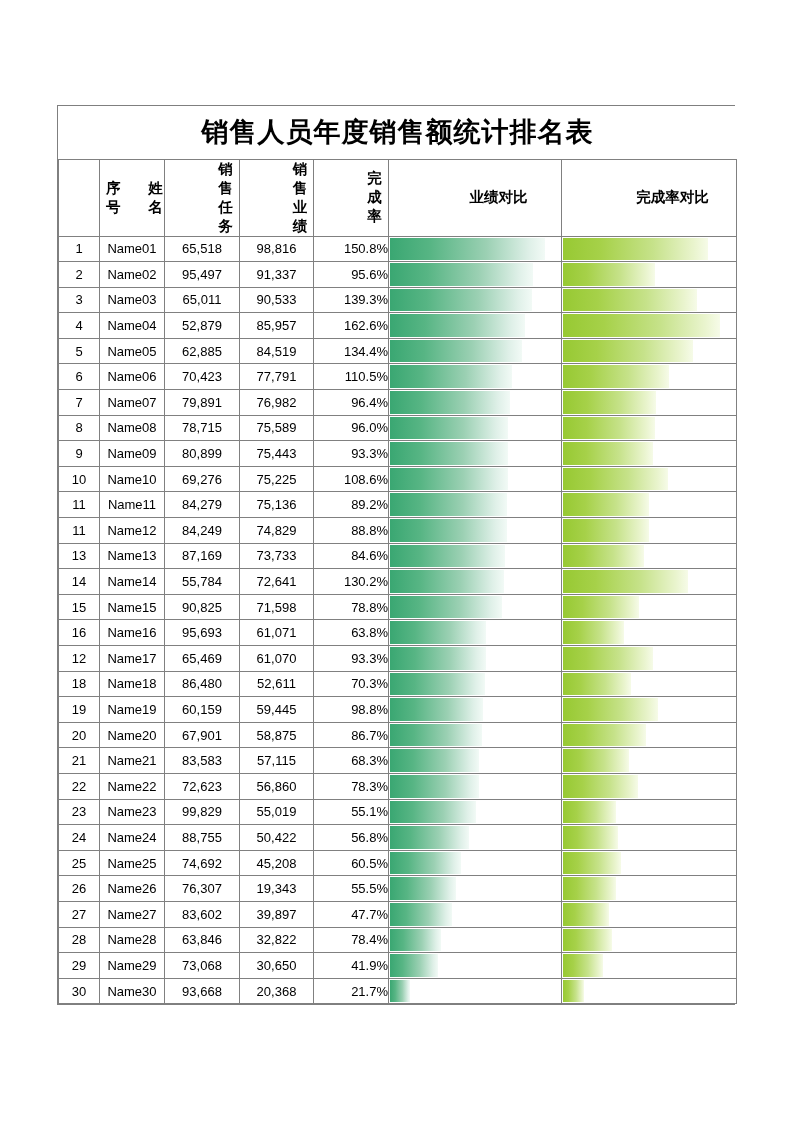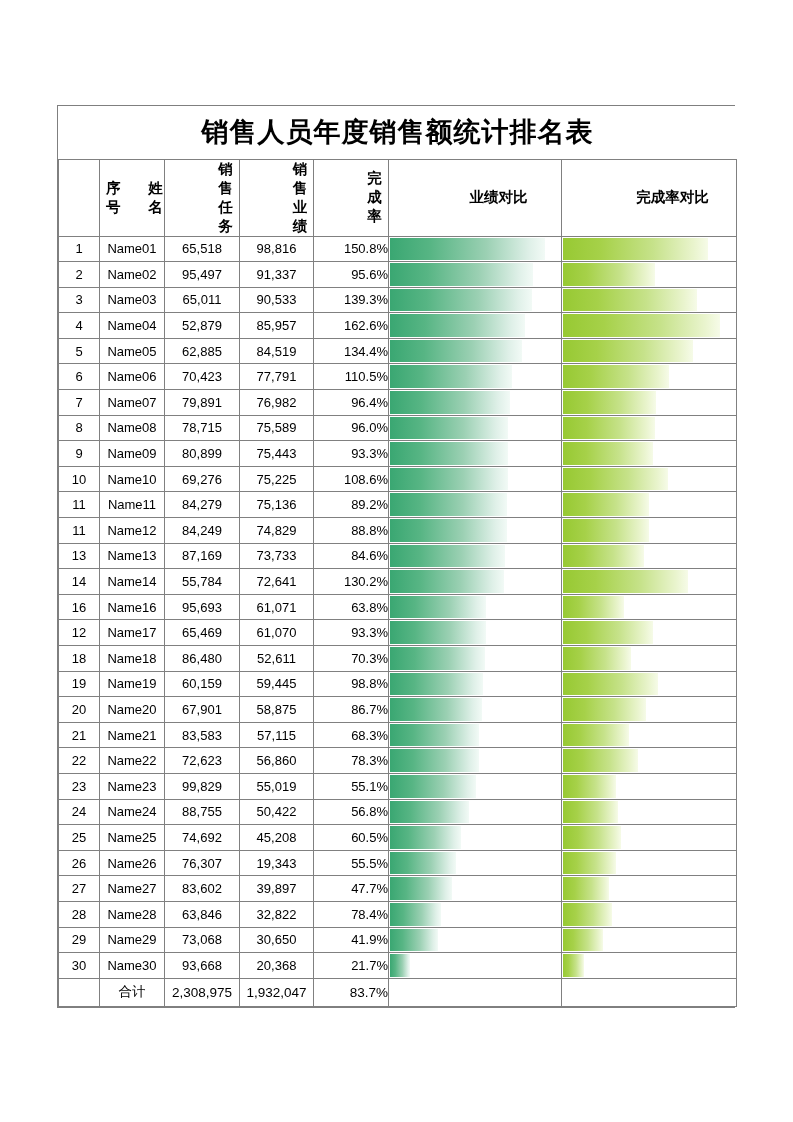--- a/index.html
+++ b/index.html
@@ -299,20 +299,33 @@
           <td class="c-num">72,641</td>
           <td class="c-pct">130.2%</td>
           <td class="barcell">
             <div class="bar green" style="width: 66.06%;"></div>
           </td>
           <td class="barcell">
             <div class="bar lime" style="width: 72.09%;"></div>
           </td>
         </tr>
         <tr class="row">
+          <td class="c-idx">15</td>
+          <td class="c-name">Name15</td>
+          <td class="c-num">90,825</td>
+          <td class="c-num">71,598</td>
+          <td class="c-pct neg">78.8%</td>
+          <td class="barcell">
+            <div class="bar green" style="width: 65.16%;"></div>
+          </td>
+          <td class="barcell">
+            <div class="bar lime" style="width: 43.65%;"></div>
+          </td>
+        </tr>
+        <tr class="row">
           <td class="c-idx">16</td>
           <td class="c-name">Name16</td>
           <td class="c-num">95,693</td>
           <td class="c-num">61,071</td>
           <td class="c-pct neg">63.8%</td>
           <td class="barcell">
             <div class="bar green" style="width: 55.53%;"></div>
           </td>
           <td class="barcell">
             <div class="bar lime" style="width: 35.28%;"></div>
@@ -492,27 +505,18 @@
           <td class="c-name">Name30</td>
           <td class="c-num">93,668</td>
           <td class="c-num">20,368</td>
           <td class="c-pct neg">21.7%</td>
           <td class="barcell">
             <div class="bar green" style="width: 11.34%;"></div>
           </td>
           <td class="barcell">
             <div class="bar lime" style="width: 11.97%;"></div>
           </td>
-        </tr>
-        <tr class="row total">
-          <td class="c-idx"></td>
-          <td class="c-name">合计</td>
-          <td class="c-num">2,308,975</td>
-          <td class="c-num">1,932,047</td>
-          <td class="c-pct neg">83.7%</td>
-          <td></td>
-          <td></td>
         </tr>
       </tbody>
       <tbody id="body-rows"></tbody>
 
   </table>
 </div>
 
 </body></html>

